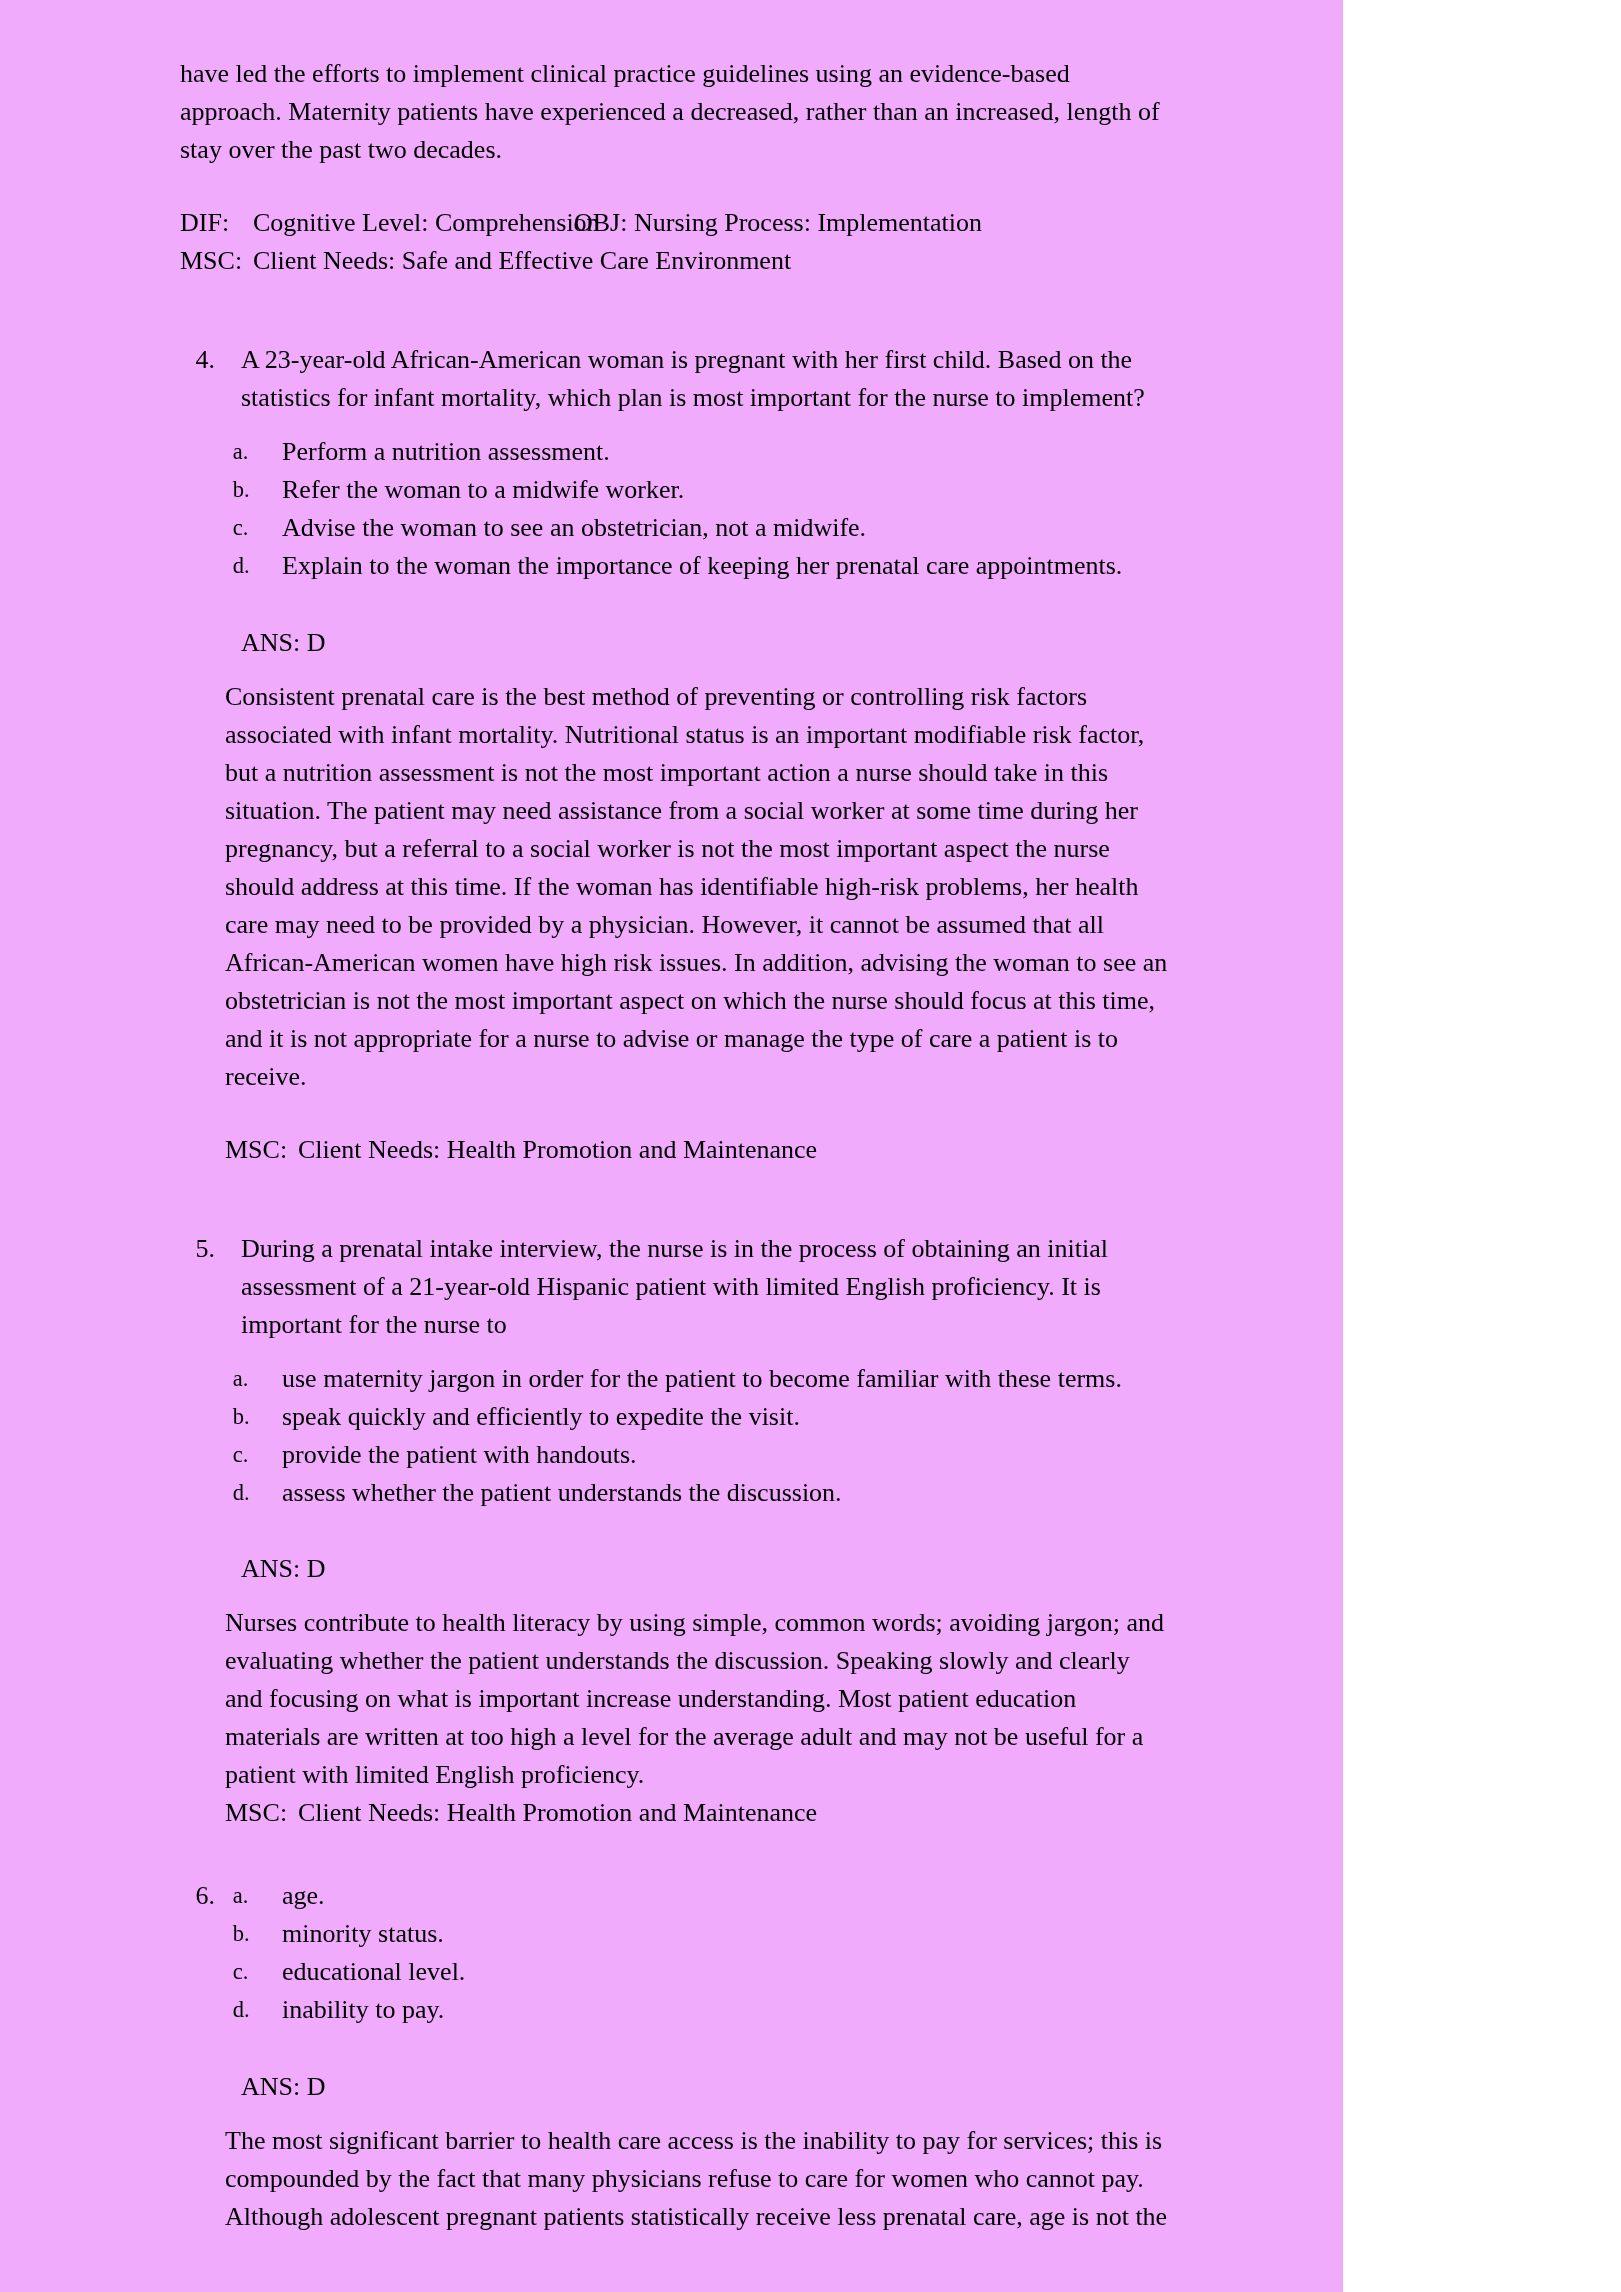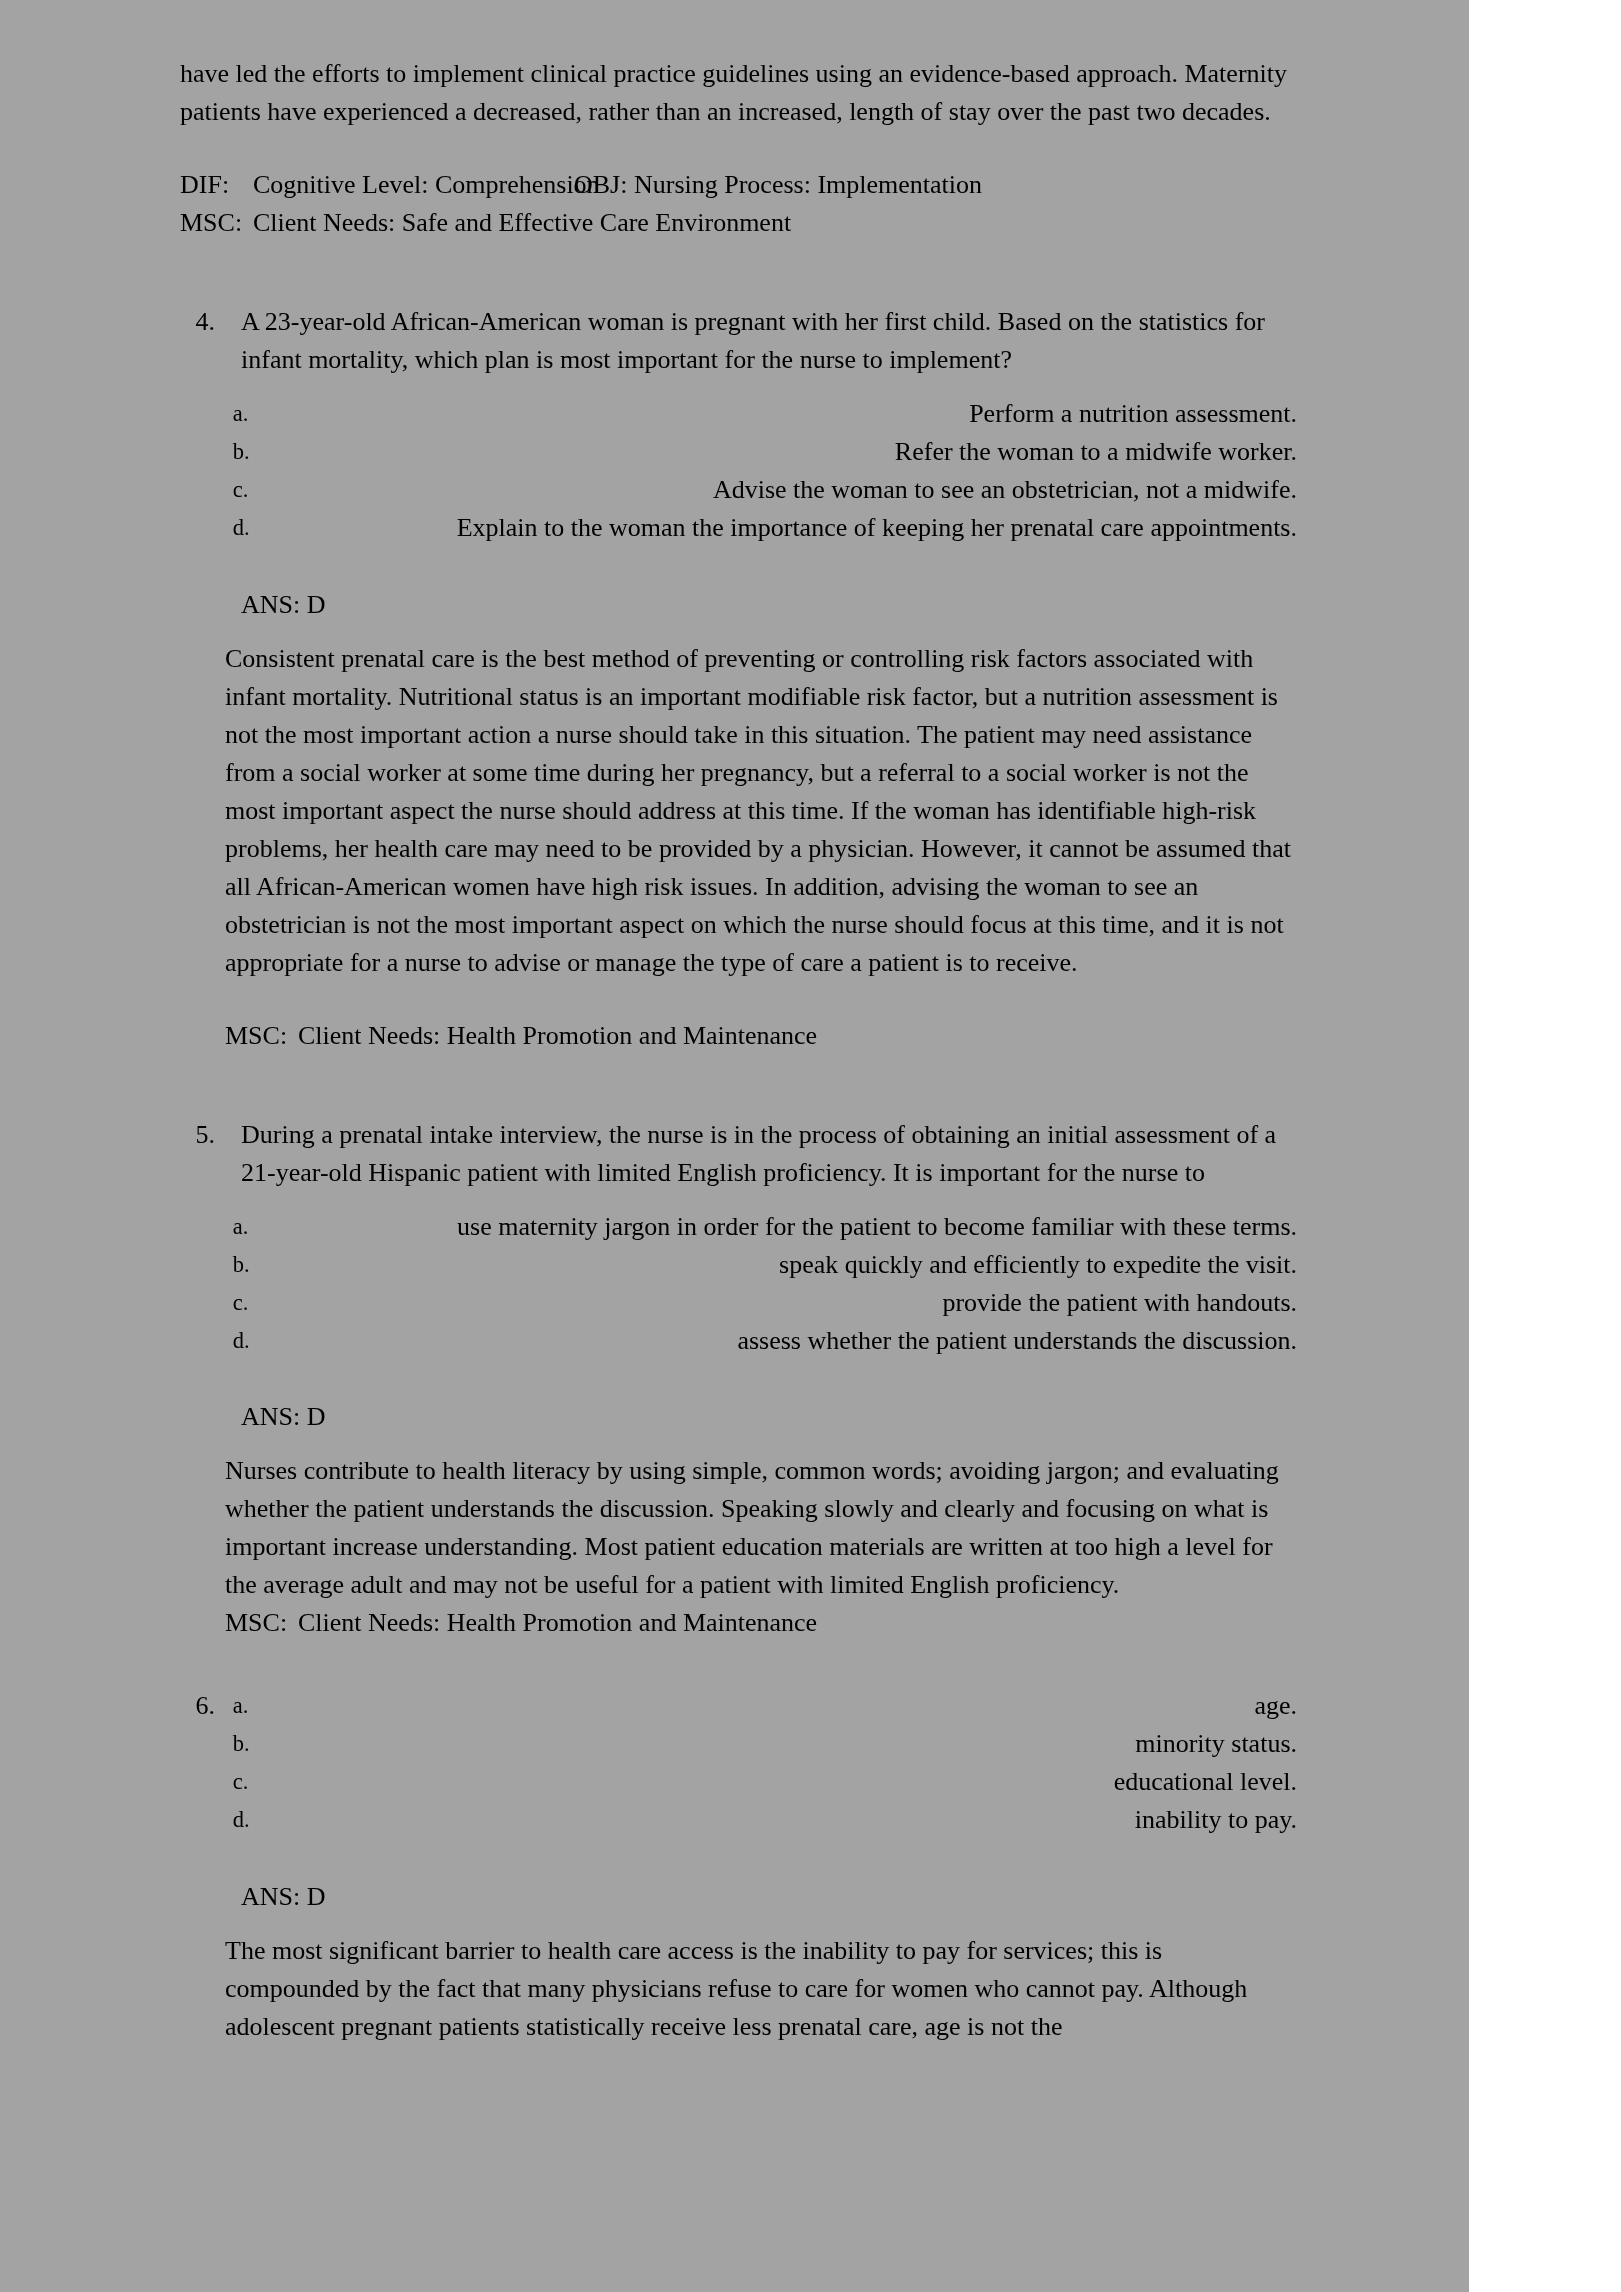--- a/index.html
+++ b/index.html
@@ -6,23 +6,23 @@
     margin: 0;
     padding: 0;
     background: #ffffff;
   }
   body {
     font-family: "Liberation Serif", "DejaVu Serif", serif;
     color: #000000;
   }
   .page {
     position: relative;
-    width: 1469px;
+    width: 1343px;
     height: 2293px;
-    background: #a3a3a3;
+    background: #f0abfc;
     box-sizing: border-box;
     padding: 55px 172px 0 180px;
     overflow: hidden;
   }
   .doc-body {
     font-size: 26px;
     line-height: 38px;
   }
   
   .para {
@@ -64,21 +64,21 @@
     position: relative;
     padding-left: 57px;
     line-height: 38px;
   }
   .opt-letter {
     position: absolute;
     left: 7.8px;
     top: 0;
     font-size: 22.5px;
   }
-  .opt-text { display: block; text-align: right; }
+  .opt-text { display: block; }
 
   .ans { margin: 16px; }
 </style>
 </head>
 <body>
 
 <div class="page">
   <div class="doc-body">
 
     <p class="para">have led the efforts to implement clinical practice guidelines using an evidence-based approach. Maternity patients have experienced a decreased, rather than an increased, length of stay over the past two decades.</p>

